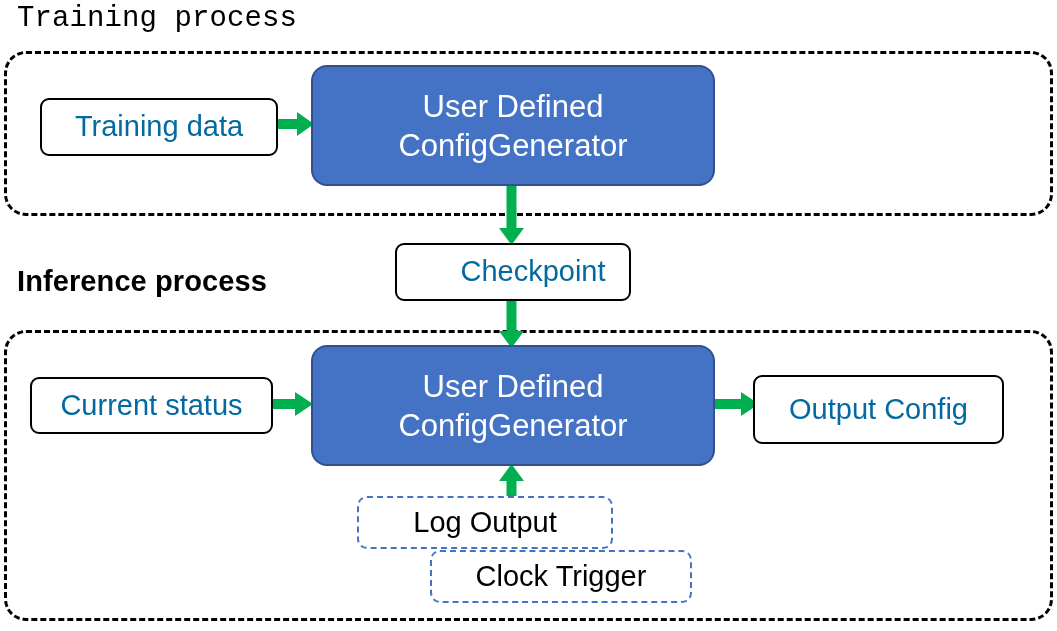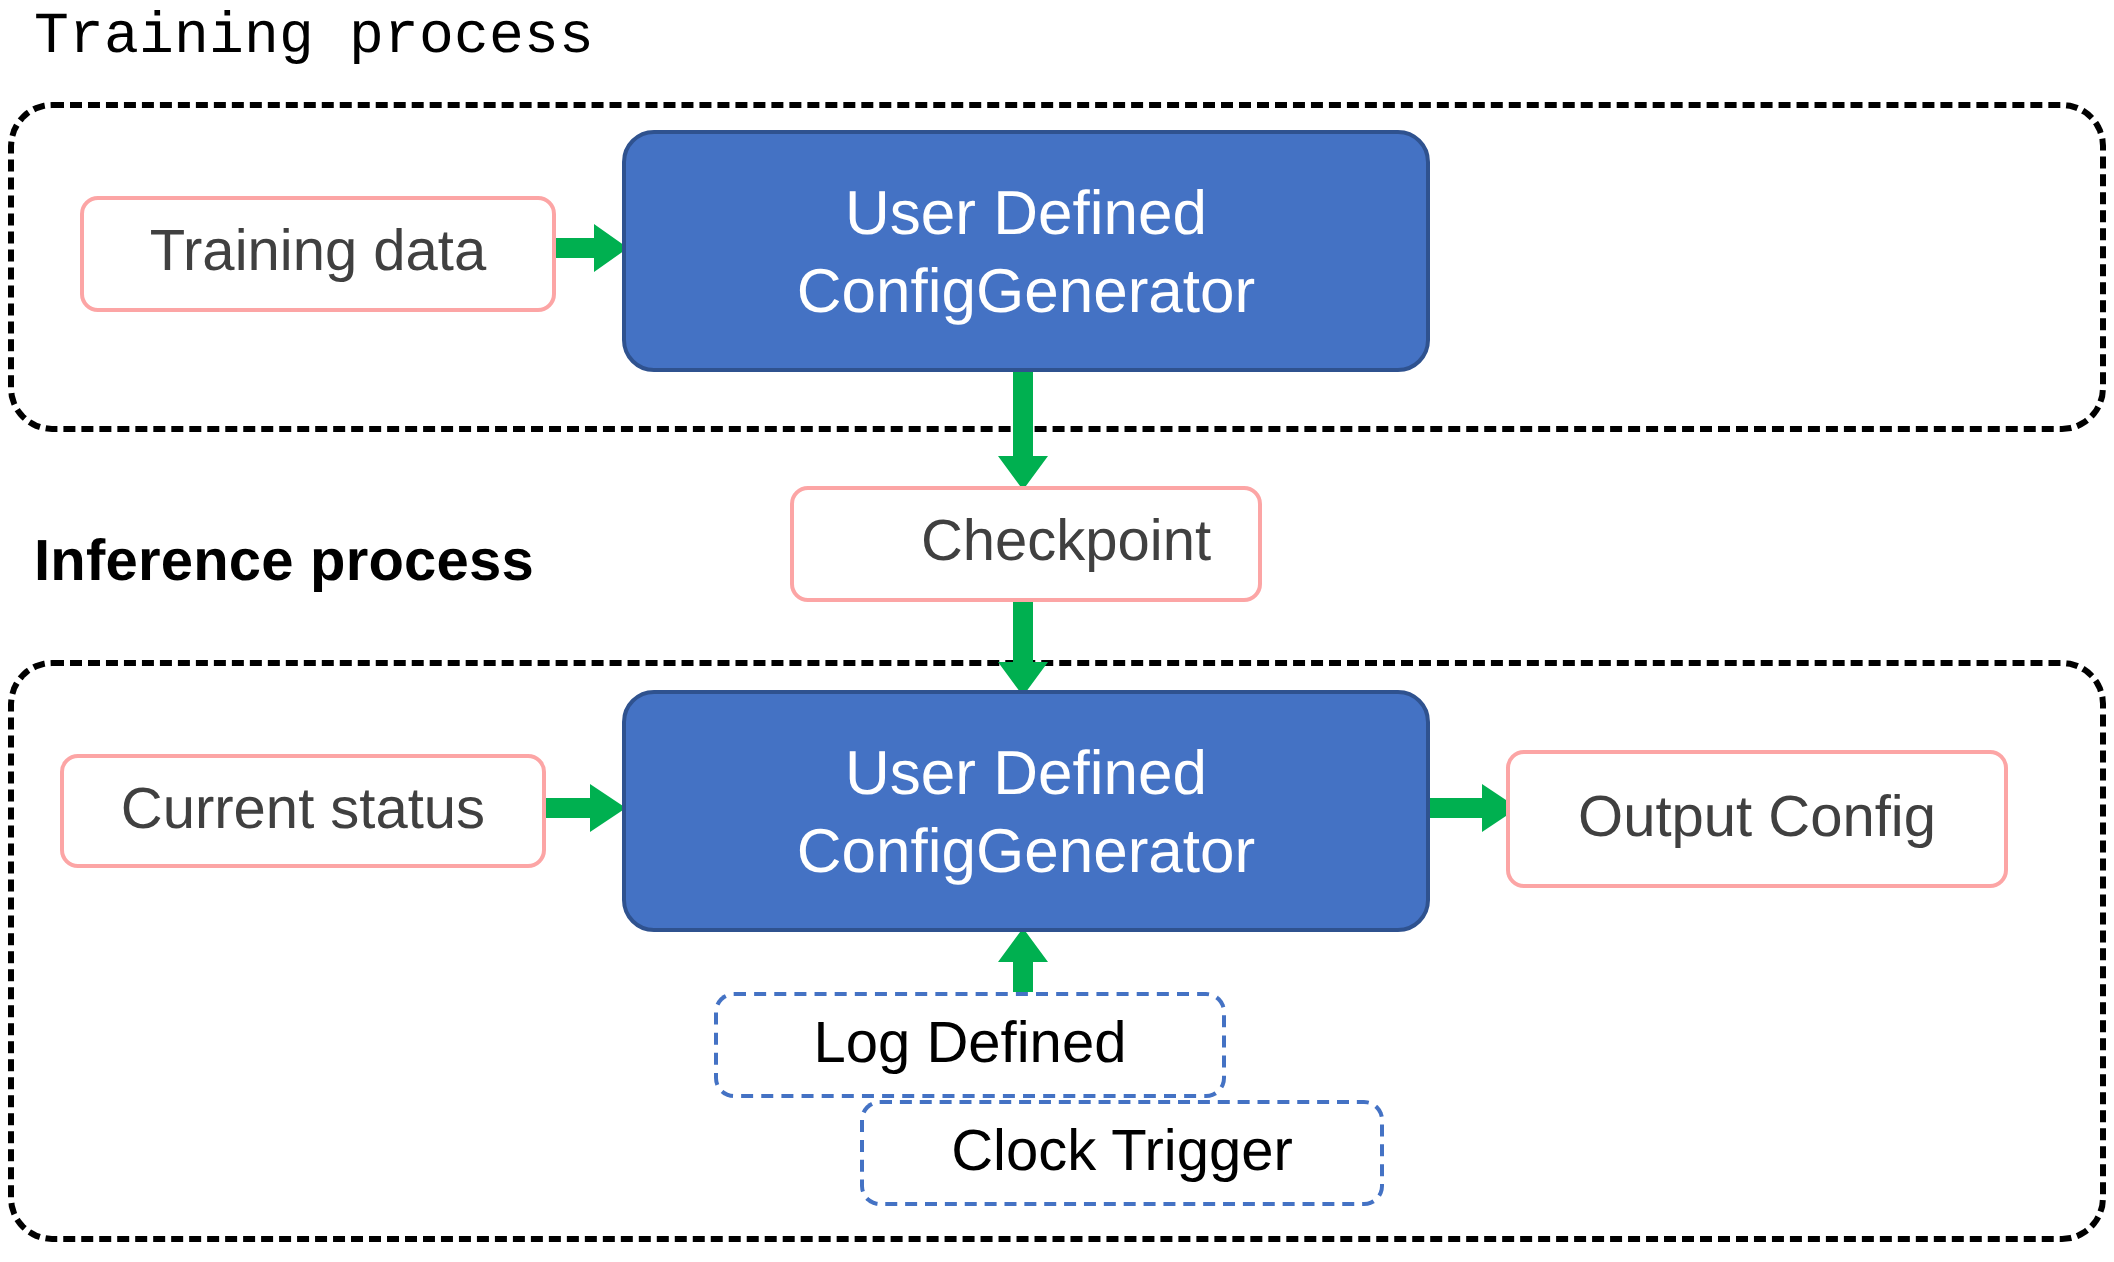--- a/index.html
+++ b/index.html
@@ -42,26 +42,26 @@
     box-sizing: border-box;
   }
   #container-training  { left: 4px;  top: 51px;  width: 1049px; height: 165px; }
   #container-inference { left: 4px;  top: 330px; width: 1049px; height: 291px; }
 
   
   .node {
     position: absolute;
     box-sizing: border-box;
     background: #ffffff;
-    border: 2px solid #fca5a5;
+    border: 2px solid #000000;
     border-radius: 9px;
     display: flex;
     align-items: center;
     justify-content: center;
-    color: #404040;
+    color: #0369a1;
     font-size: 29px;
     line-height: 1.1;
     white-space: nowrap;
     z-index: 3;
   }
   #node-training-data  { left: 40px;  top: 98px;  width: 238px; height: 58px; }
   #node-checkpoint     { left: 395px; top: 243px; width: 236px; height: 58px; padding-left: 40px; }
   #node-current-status { left: 30px;  top: 377px; width: 243px; height: 57px; }
   #node-output-config  { left: 753px; top: 375px; width: 251px; height: 69px; }
 
@@ -177,17 +177,17 @@
   </div>
 
   <div class="node" id="node-output-config">Output Config</div>
 
   <div class="arrow" id="arrow-trigger-to-infer">
     <svg width="27" height="40" viewBox="0 0 27 40">
       <path d="M13.5 0 L26 17 H18.5 V40 H8.5 V17 H1 Z" fill="#00B050"></path>
     </svg>
   </div>
 
-  <div class="trigger" id="node-log-trigger">Log Defined</div>
+  <div class="trigger" id="node-log-trigger">Log Output</div>
 
   <div class="trigger" id="node-clock-trigger">Clock Trigger</div>
 
 </div>
 
 </body></html>

